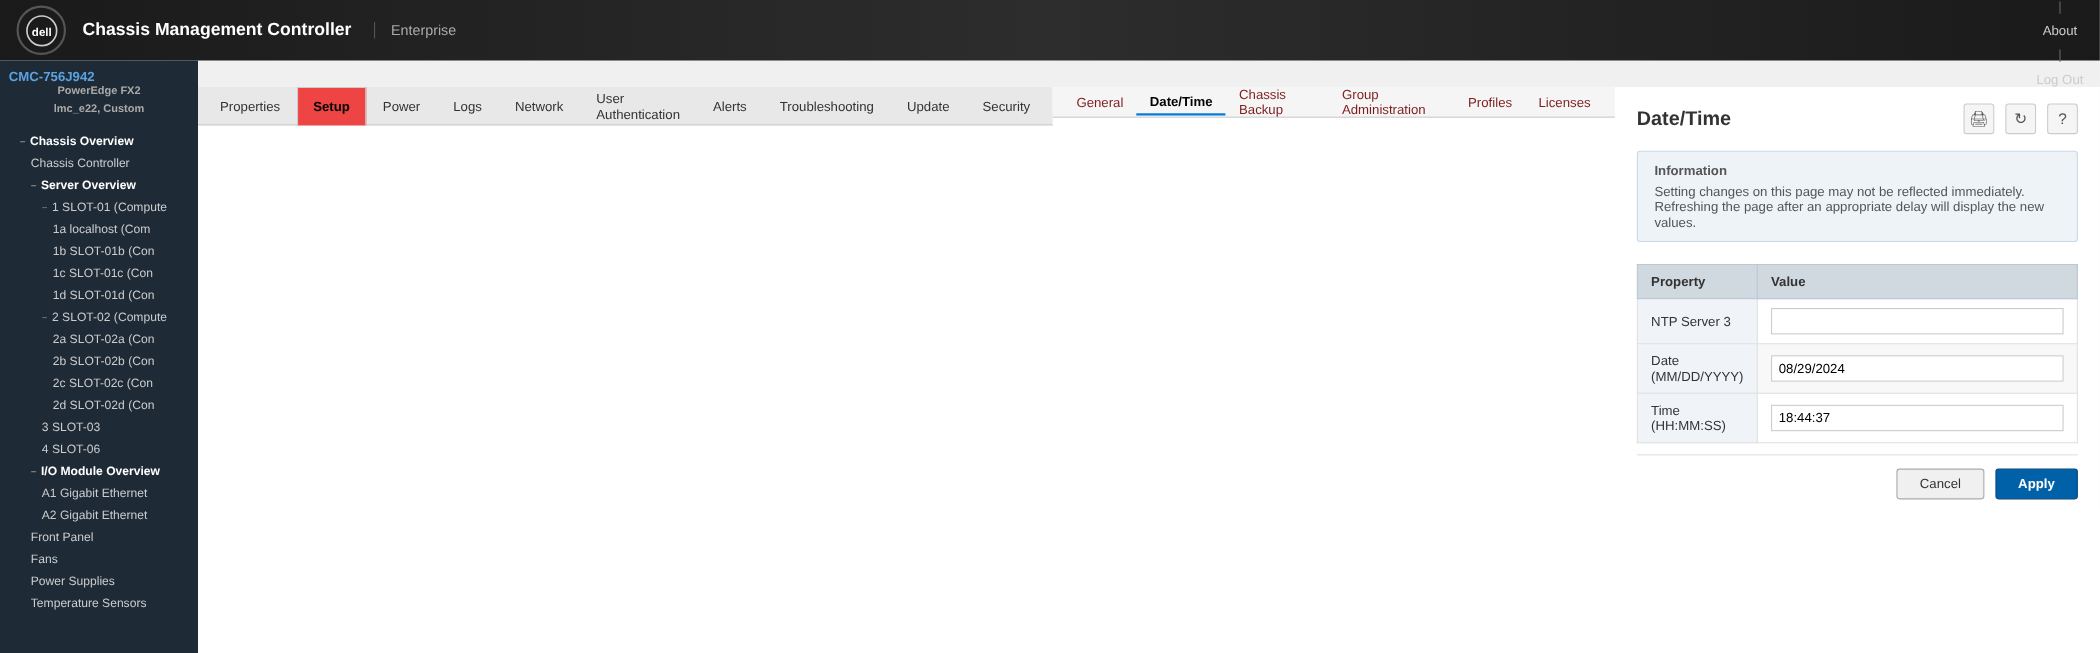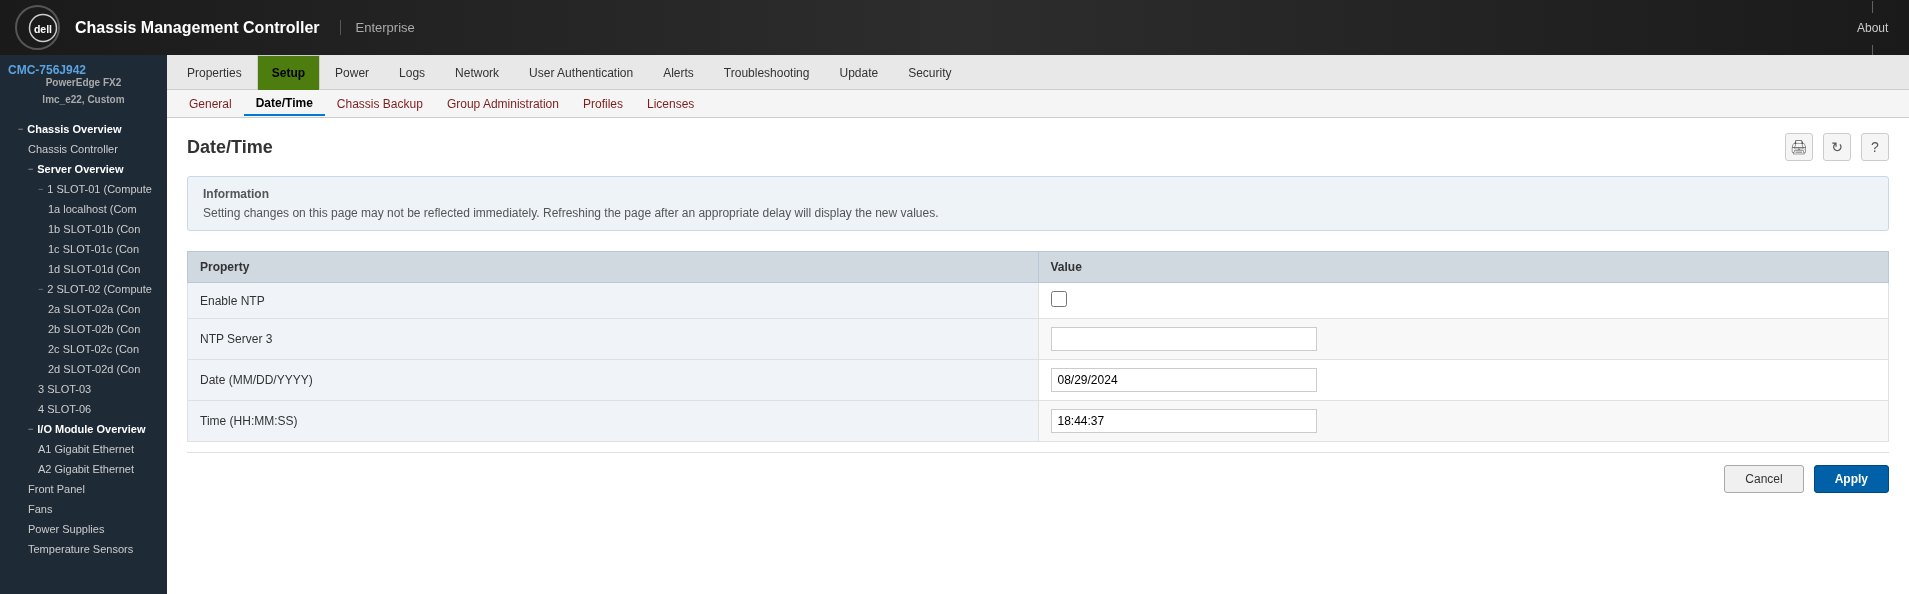--- a/index.html
+++ b/index.html
@@ -14,21 +14,21 @@
       padding: 0 15px;
       color: white;
     }
     .header-logo {
       width: 45px;
       height: 45px;
       border: 2px solid #555;
       border-radius: 50%;
       display: flex;
       align-items: center;
-      justify-content: flex-end;
+      justify-content: center;
       margin-right: 15px;
       flex-shrink: 0;
     }
     .header-logo svg { width: 30px; height: 30px; }
     .header-title {
       font-size: 16px;
       font-weight: bold;
       color: white;
       margin-right: 20px;
     }
@@ -51,21 +51,21 @@
     .header-right .sep { color: #666; }
 
     
     .main-layout {
       display: flex;
       height: calc(100vh - 55px);
     }
 
     
     .sidebar {
-      width: 167px;
+      width: 180px;
       background: #1e2a36;
       color: #ccc;
       font-size: 11px;
       overflow-y: auto;
       flex-shrink: 0;
     }
     .sidebar-item {
       padding: 4px 8px;
       cursor: pointer;
       display: flex;
@@ -81,23 +81,24 @@
     .sidebar-item.indent3 { padding-left: 38px; }
     .sidebar-item.indent4 { padding-left: 48px; }
     .sidebar-toggle { font-size: 9px; color: #888; }
     .sidebar-cmc { color: #5ba3e0; font-weight: bold; padding: 8px; font-size: 12px; }
     .sidebar-sub { color: #aaa; font-size: 10px; padding: 0 8px 6px; text-align: center; }
 
     
     .content-area {
       flex: 1;
       display: flex;
-      flex-direction: column;
+      flex-direction: row;
       background: #fff;
       overflow-y: auto;
+      margin-top: 24px;
     }
 
     
     .top-nav {
       background: #e8e8e8;
       border-bottom: 1px solid #ccc;
       display: flex;
       align-items: center;
       padding: 0 5px;
       height: 35px;
@@ -107,21 +108,21 @@
       cursor: pointer;
       font-size: 12px;
       color: #333;
       border: 1px solid transparent;
       border-bottom: none;
       height: 35px;
       display: flex;
       align-items: center;
     }
     .top-nav-tab.active {
-      background: #4d7c0f;
+      background: #ef4444;
       border-color: #ccc;
       border-bottom-color: #fff;
       color: #000;
       font-weight: bold;
       margin-bottom: -1px;
     }
 
     
     .sub-nav {
       background: #f5f5f5;
@@ -422,26 +423,20 @@
       </div>
 
       <table class="form-table">
         <thead>
           <tr>
             <th>Property</th>
             <th>Value</th>
           </tr>
         </thead>
         <tbody>
-          <tr>
-            <td class="prop-col">Enable NTP</td>
-            <td>
-              <input type="checkbox" class="form-checkbox" style="">
-            </td>
-          </tr>
           <tr>
             <td class="prop-col">NTP Server 3</td>
             <td>
               <input type="text" class="form-input" value="" style="">
             </td>
           </tr>
           <tr>
             <td class="prop-col">Date (MM/DD/YYYY)</td>
             <td>
               <input type="text" class="form-input" value="08/29/2024" style="">

